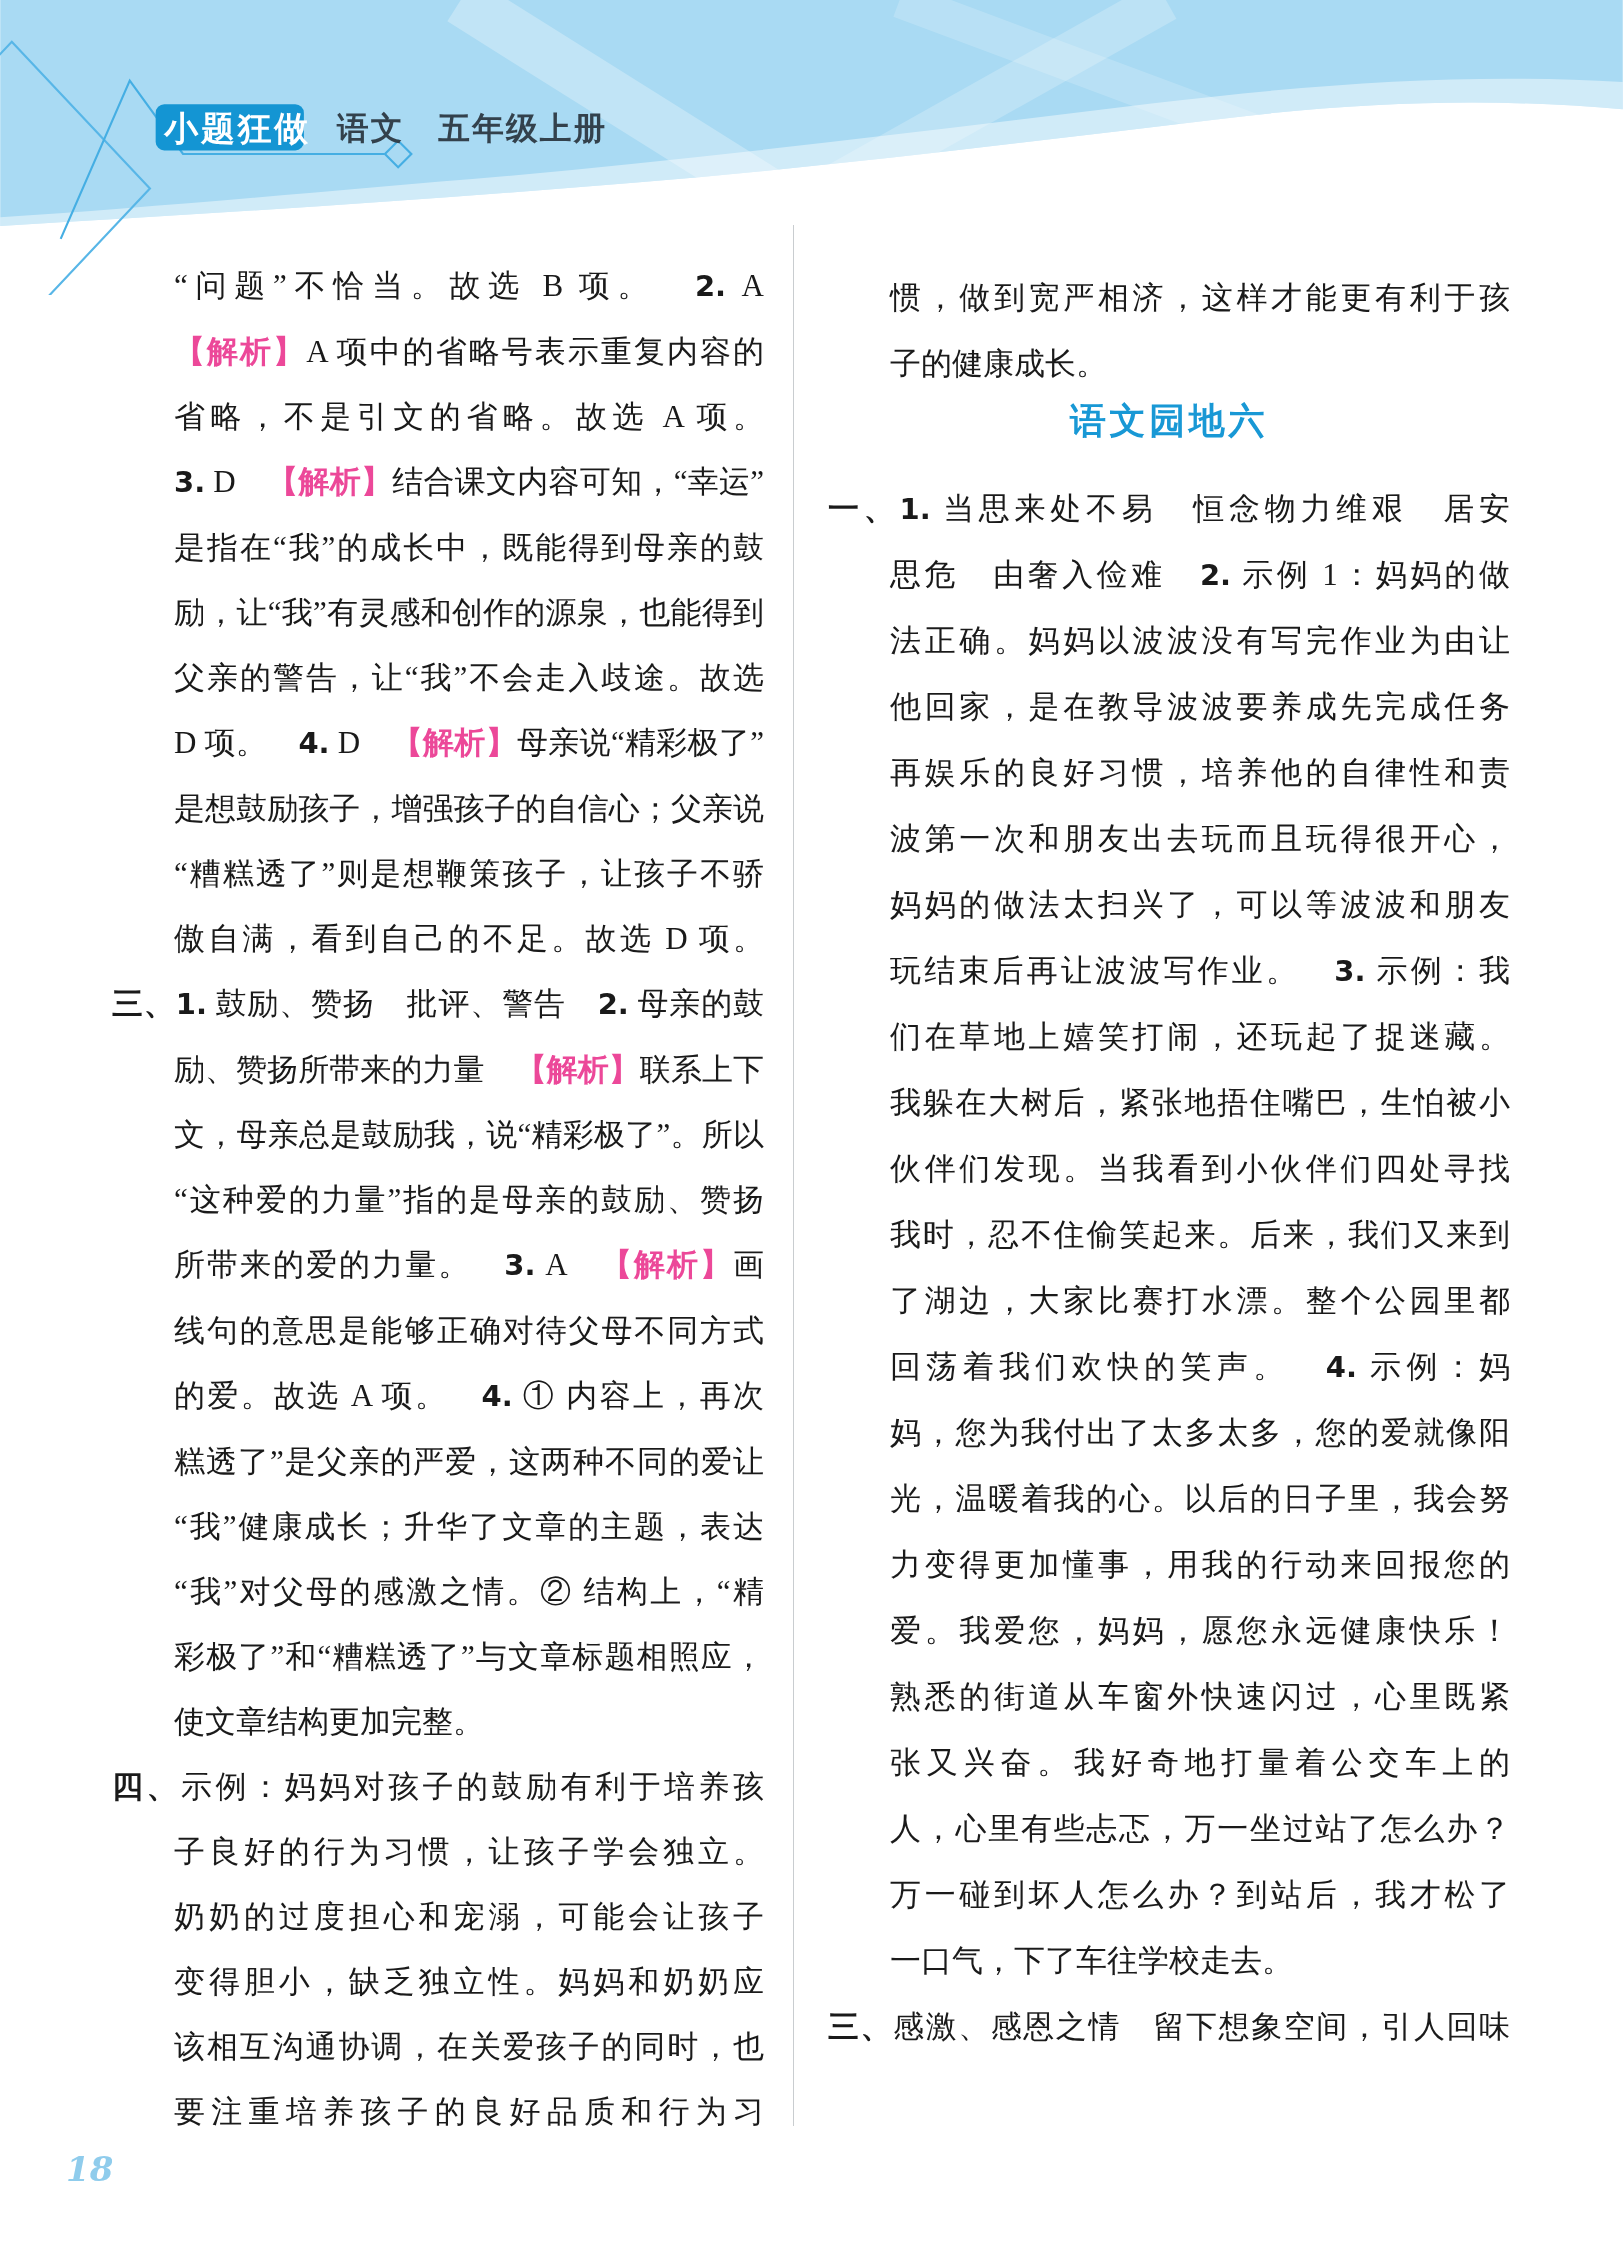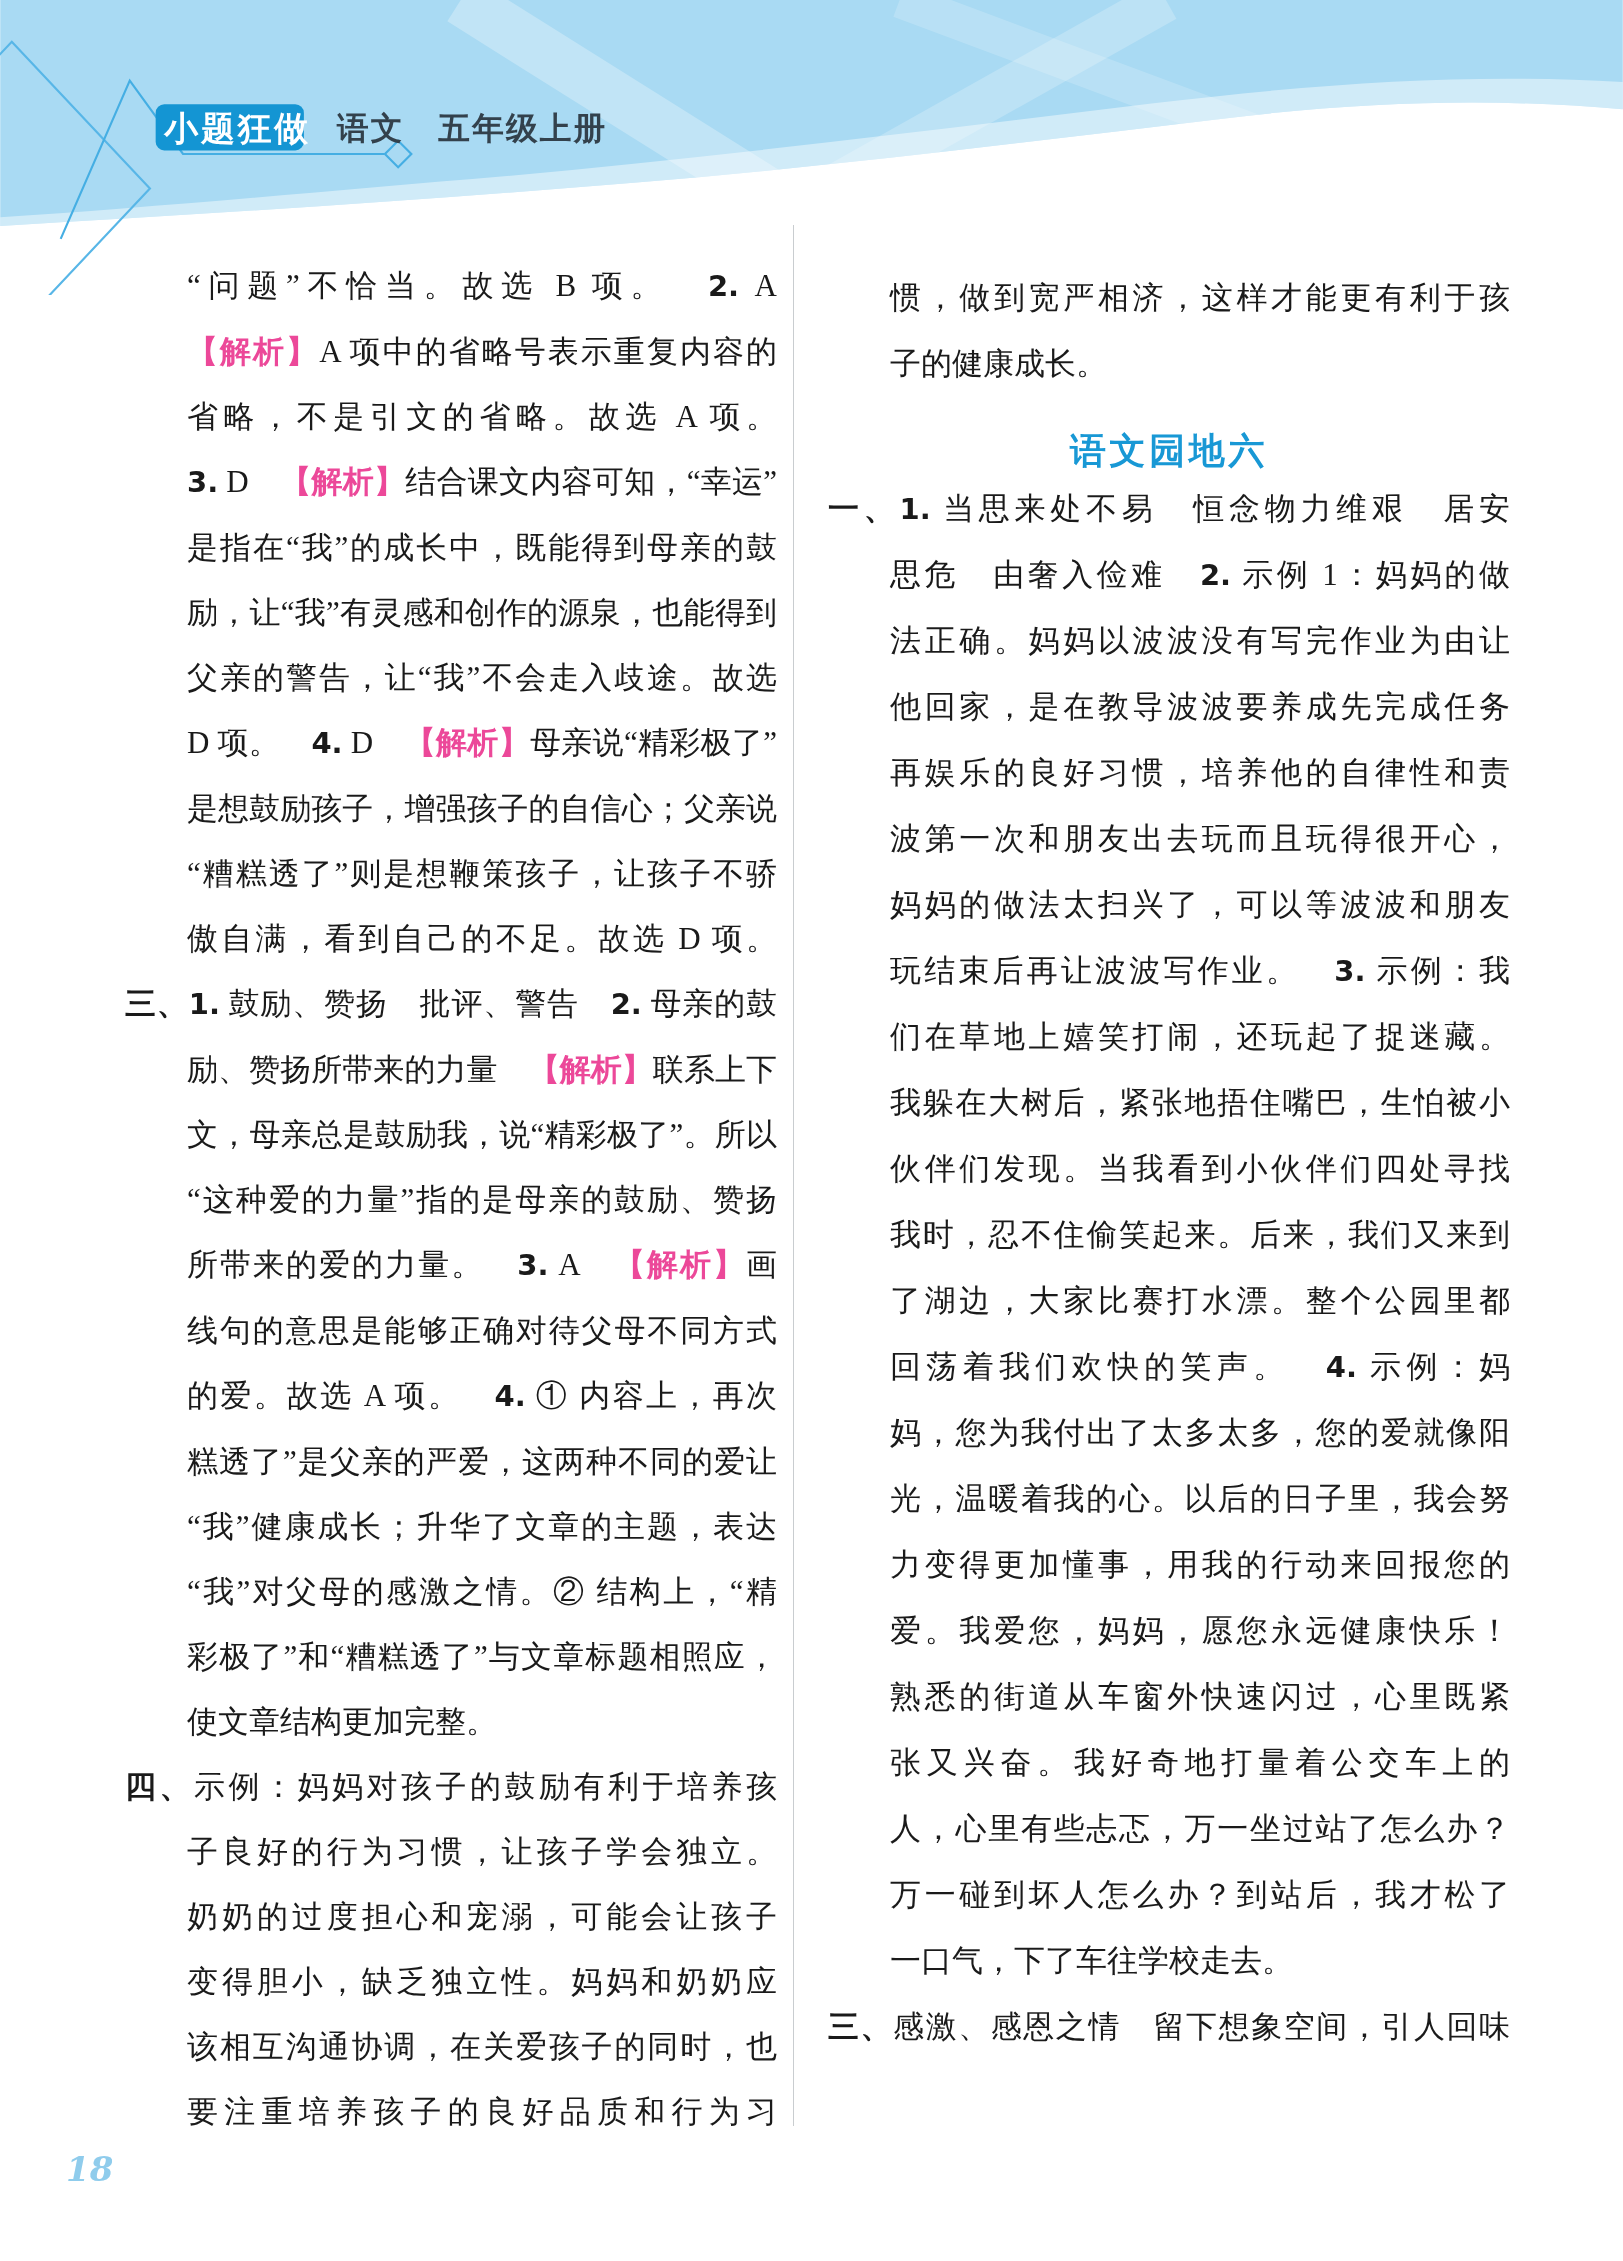--- a/index.html
+++ b/index.html
@@ -13,36 +13,36 @@
   #header-band{position:absolute;left:0;top:0;display:block;}
   .badge-label{
     font-family:"Liberation Sans","DejaVu Sans",sans-serif;
     font-weight:bold;fill:#ffffff;font-size:47px;letter-spacing:4px;
   }
   .band-title{
     font-family:"Liberation Sans","DejaVu Sans",sans-serif;
     font-weight:600;fill:#33414c;font-size:44px;letter-spacing:3px;
   }
   .col{position:absolute;}
-  #left-col{left:112px;top:253px;width:652px;margin-left:13px;}
+  #left-col{left:112px;top:253px;width:652px;}
   #right-col{left:828px;top:265px;width:682px;}
   .line{
     font-size:31px;color:#1a1a1a;
     text-align:justify;text-align-last:justify;
   }
   #left-col .line{line-height:65px;}
   #right-col .line{line-height:66px;}
   .line.ind{padding-left:62px;}
   .line.end{text-align-last:left;}
   .seg-n{font-family:"Liberation Serif","DejaVu Serif",serif;}
   .seg-m{font-family:"Liberation Serif","DejaVu Serif",serif;font-weight:bold;}
   .seg-b{font-family:"DejaVu Sans","Liberation Sans",sans-serif;font-weight:bold;font-size:29px;}
   .seg-j{font-family:Liberation Sans, sans-serif;font-weight:bold;color:#ec4899;}
   .section-header{
-    height:79px;display:flex;align-items:flex-end;justify-content:center;
+    height:79px;display:flex;align-items:flex-start;justify-content:center;
   }
   .section-header span{
     font-family:"DejaVu Sans","Liberation Sans",sans-serif;
     font-weight:bold;color:#1898d5;font-size:36px;letter-spacing:3.6px;
   }
   .divider{
     position:absolute;left:793px;top:225px;width:1.4px;height:1901px;
     background:#c9cdd0;
   }
   .page-number{

